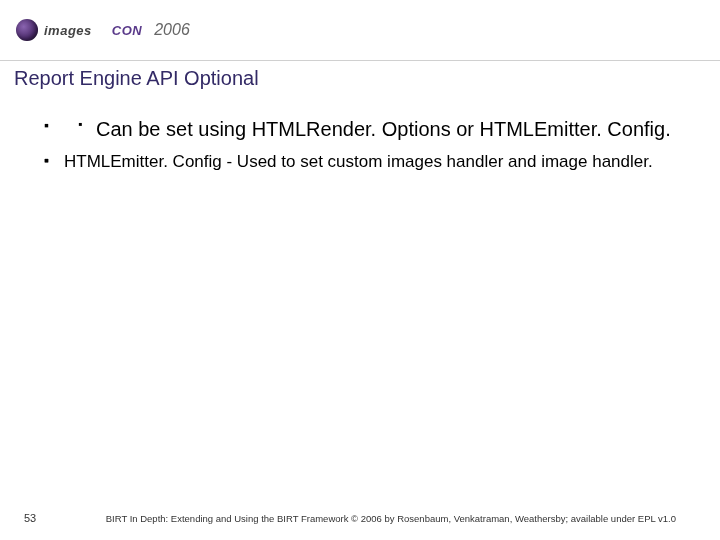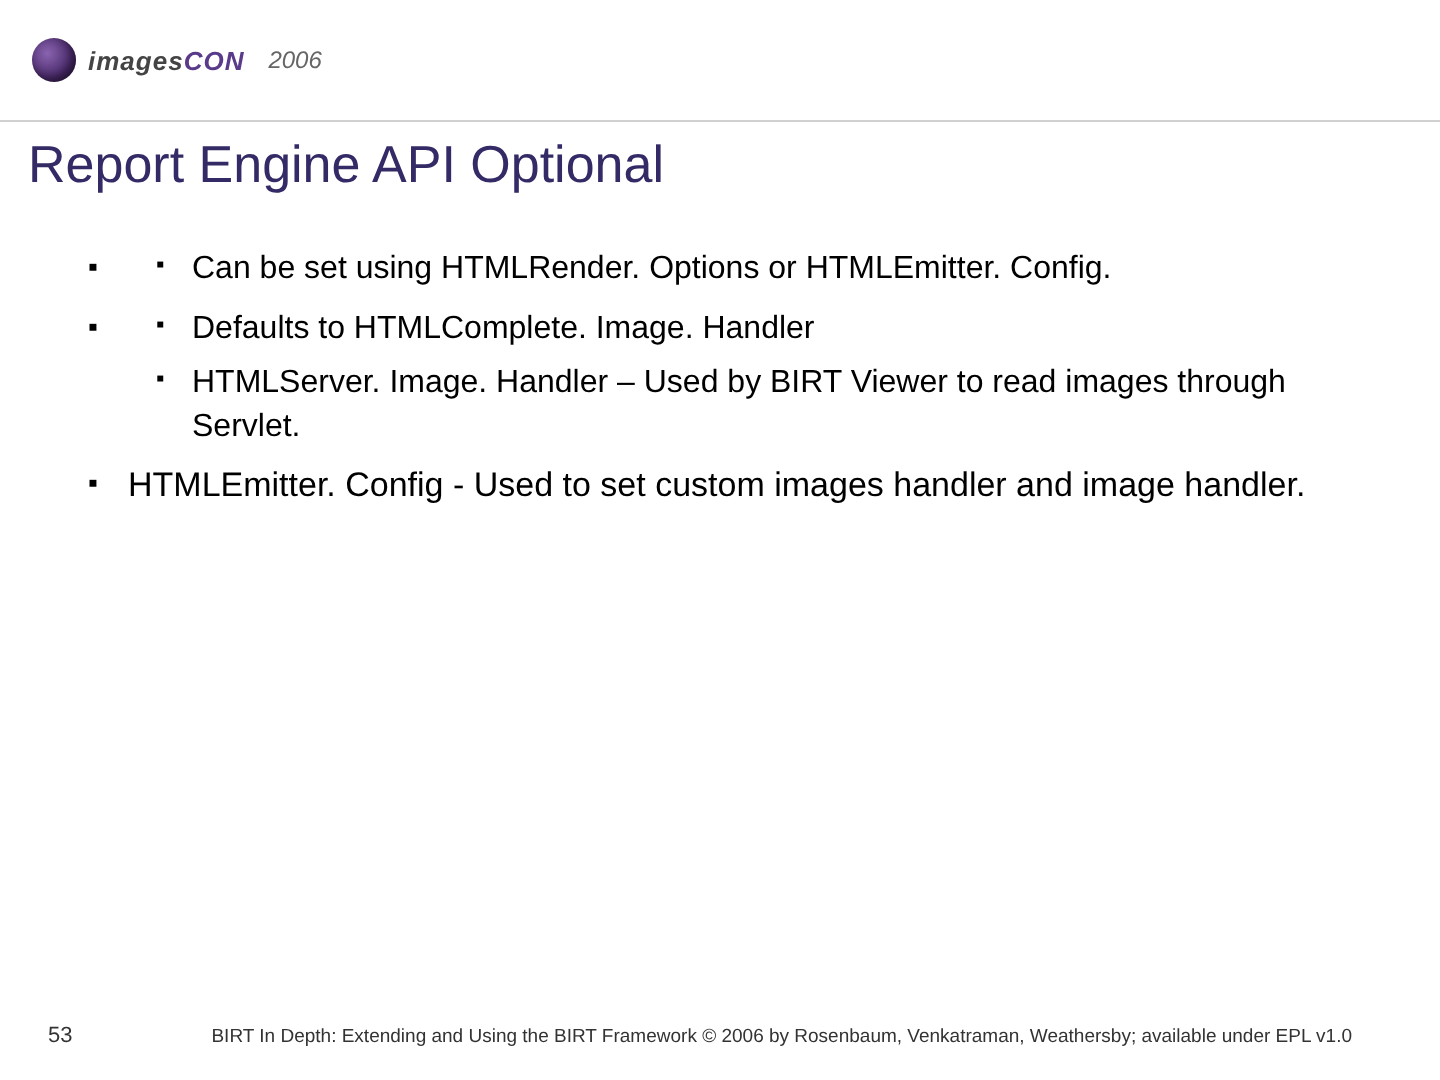--- a/index.html
+++ b/index.html
@@ -35,34 +35,35 @@
   .eclipse-text {
     font-size: 13px;
     font-style: italic;
     font-weight: bold;
     color: #444;
     letter-spacing: 0.5px;
   }
   .eclipse-text .con {
     color: #5a3a8a;
     font-style: italic;
+    margin-left: 20px;
   }
   .year {
-    font-size: 12px;
+    font-size: 16px;
     color: #666;
     margin-left: 6px;
     font-style: italic;
   }
   .divider {
     border: none;
     border-top: 1px solid #d0d0d0;
     margin: 0 0 6px 0;
   }
   .title {
-    font-size: 26px;
+    font-size: 20px;
     color: #332a66;
     margin: 2px 0 26px 14px;
     font-weight: normal;
   }
   ul.lvl1 {
     list-style: none;
     padding: 0 40px 0 64px;
     margin: 0;
   }
   ul.lvl1 > li {
@@ -79,21 +80,21 @@
     font-size: 14px;
     color: #000;
   }
   ul.lvl2 {
     list-style: none;
     padding: 0 0 0 32px;
     margin: 4px 0 8px 0;
   }
   ul.lvl2 > li {
     position: relative;
-    font-size: 16px;
+    font-size: 20px;
     line-height: 1.35;
     margin-bottom: 6px;
   }
   ul.lvl2 > li::before {
     content: "▪";
     position: absolute;
     left: -18px;
     top: 0;
     font-size: 12px;
     color: #000;
@@ -136,24 +137,20 @@
 
 <h1 class="title">Report Engine API Optional</h1>
 
 <ul class="lvl1">
   <li>
     <ul class="lvl2">
       <li><span>Can be set using HTMLRender. Options or HTMLEmitter. Config.</span></li>
     </ul>
   </li>
   <li>
-    <ul class="lvl2">
-      <li><span>Defaults to HTMLComplete. Image. Handler</span></li>
-      <li><span>HTMLServer. Image. Handler – Used by BIRT Viewer to read images through Servlet.</span></li>
-    </ul>
   </li>
   <li>
     <span>HTMLEmitter. Config  - Used to set custom images handler and image handler.</span>
   </li>
 </ul>
 
 <div class="footer">
   <div class="page-num">53</div>
   <div class="footer-text">BIRT In Depth: Extending and Using the BIRT Framework © 2006 by Rosenbaum, Venkatraman, Weathersby; available under EPL v1.0</div>
 </div>

